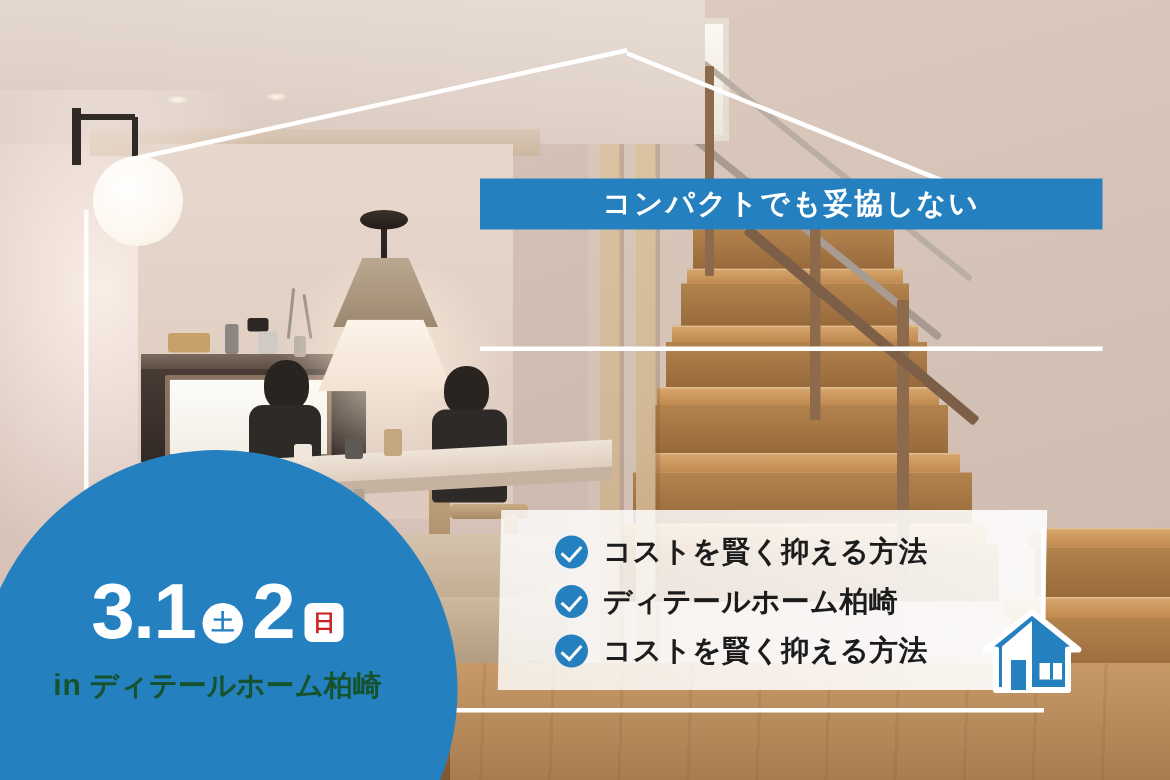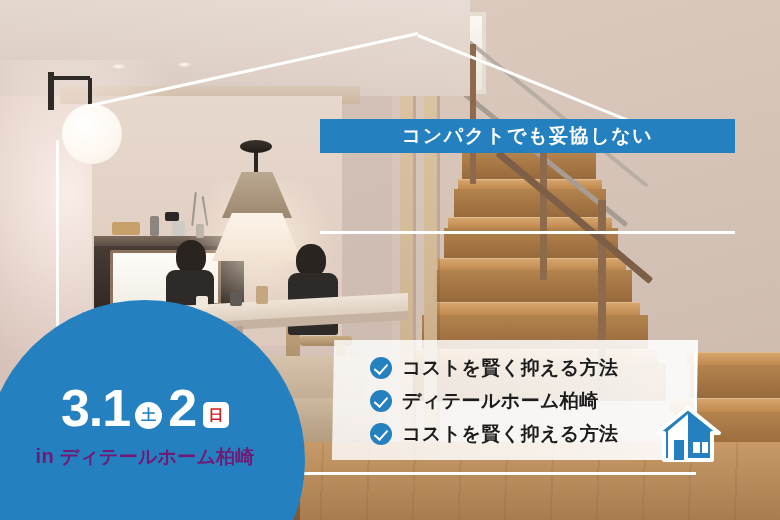--- a/index.html
+++ b/index.html
@@ -244,21 +244,21 @@
     margin:14px 2px 0 1px;
   }
   .badge-sun{
     width:26px;height:26px;border-radius:5px;background:#fff;
     display:flex;align-items:center;justify-content:center;
     color:#cc2020;font-size:15px;font-weight:700;
     margin:14px 0 0 3px;
   }
   .venue{
     position:absolute;left:10px;top:444px;width:270px;text-align:center;
-    color:#701a75;font-size:19px;font-weight:700;letter-spacing:.2px;white-space:nowrap;
+    color:#14532d;font-size:19px;font-weight:700;letter-spacing:.2px;white-space:nowrap;
   }
   .venue .in{font-size:20px;letter-spacing:.5px;}
 </style>
 </head>
 <body>
 
 <div id="poster" style="--blue: #2580bf;">
 
   <div class="photo">
     <div class="wall-right"></div>

